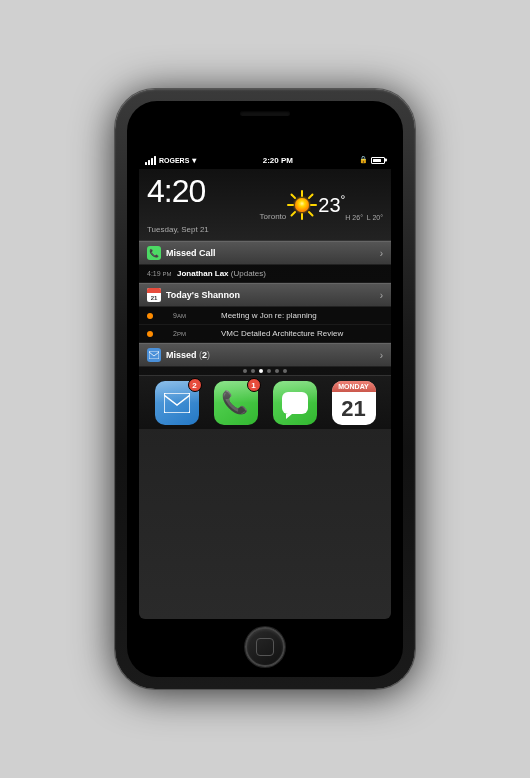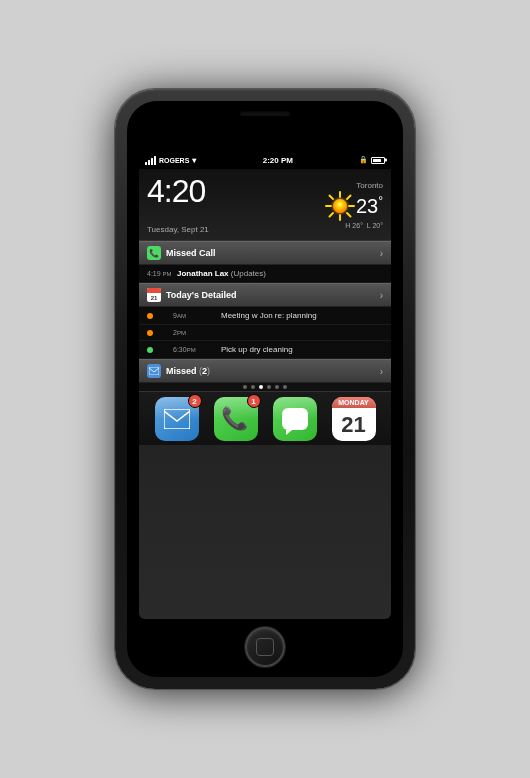--- a/index.html
+++ b/index.html
@@ -197,21 +197,20 @@
     }
 
     .clock-date {
       font-size: 8px;
       color: #aaa;
       margin-top: 18px;
     }
 
     .weather-section {
       display: flex;
-      flex-direction: column;
       align-items: flex-end;
     }
 
     .weather-city {
       font-size: 8px;
       color: #aaa;
       text-align: right;
     }
 
     .weather-main {
@@ -604,47 +603,41 @@
             <span style="color:#aaa;font-weight:400;">(Updates)</span>
           </div>
         </div>
 
         <div class="notif-section-header">
           <div class="notif-section-left">
             <div class="notif-icon-cal">
               <div class="cal-header-mini"></div>
               <div class="cal-num-mini">21</div>
             </div>
-            <span class="notif-section-title">Today's Detailed</span>
+            <span class="notif-section-title">Today's Shannon</span>
           </div>
           <span class="notif-chevron">›</span>
         </div>
 
         <div class="meeting-row">
           <div class="meeting-dot" style="background:#ff8c00;"></div>
           <div class="meeting-time">
             <span>9</span><span class="ampm">AM</span>
           </div>
           <div class="meeting-title">Meeting w Jon re: planning</div>
         </div>
 
         <div class="meeting-row">
           <div class="meeting-dot" style="background:#ff8c00;"></div>
           <div class="meeting-time">
             <span>2</span><span class="ampm">PM</span>
           </div>
-        </div>
-
-        <div class="meeting-row">
-          <div class="meeting-dot" style="background:#4cd964;"></div>
-          <div class="meeting-time">
-            <span>6:30</span><span class="ampm">PM</span>
-          </div>
-          <div class="meeting-title">Pick up dry cleaning</div>
-        </div>
+          <div class="meeting-title">VMC Detailed Architecture Review</div>
+        </div>
+
 
         <div class="notif-section-header">
           <div class="notif-section-left">
             <div class="notif-icon-mail">
               <svg width="10" height="8" viewBox="0 0 10 8">
                 <rect x="0" y="0" width="10" height="8" rx="1" fill="none" stroke="#fff" stroke-width="0.8"></rect>
                 <polyline points="0,1 5,5 10,1" fill="none" stroke="#fff" stroke-width="0.8"></polyline>
               </svg>
             </div>
             <span class="notif-section-title">

